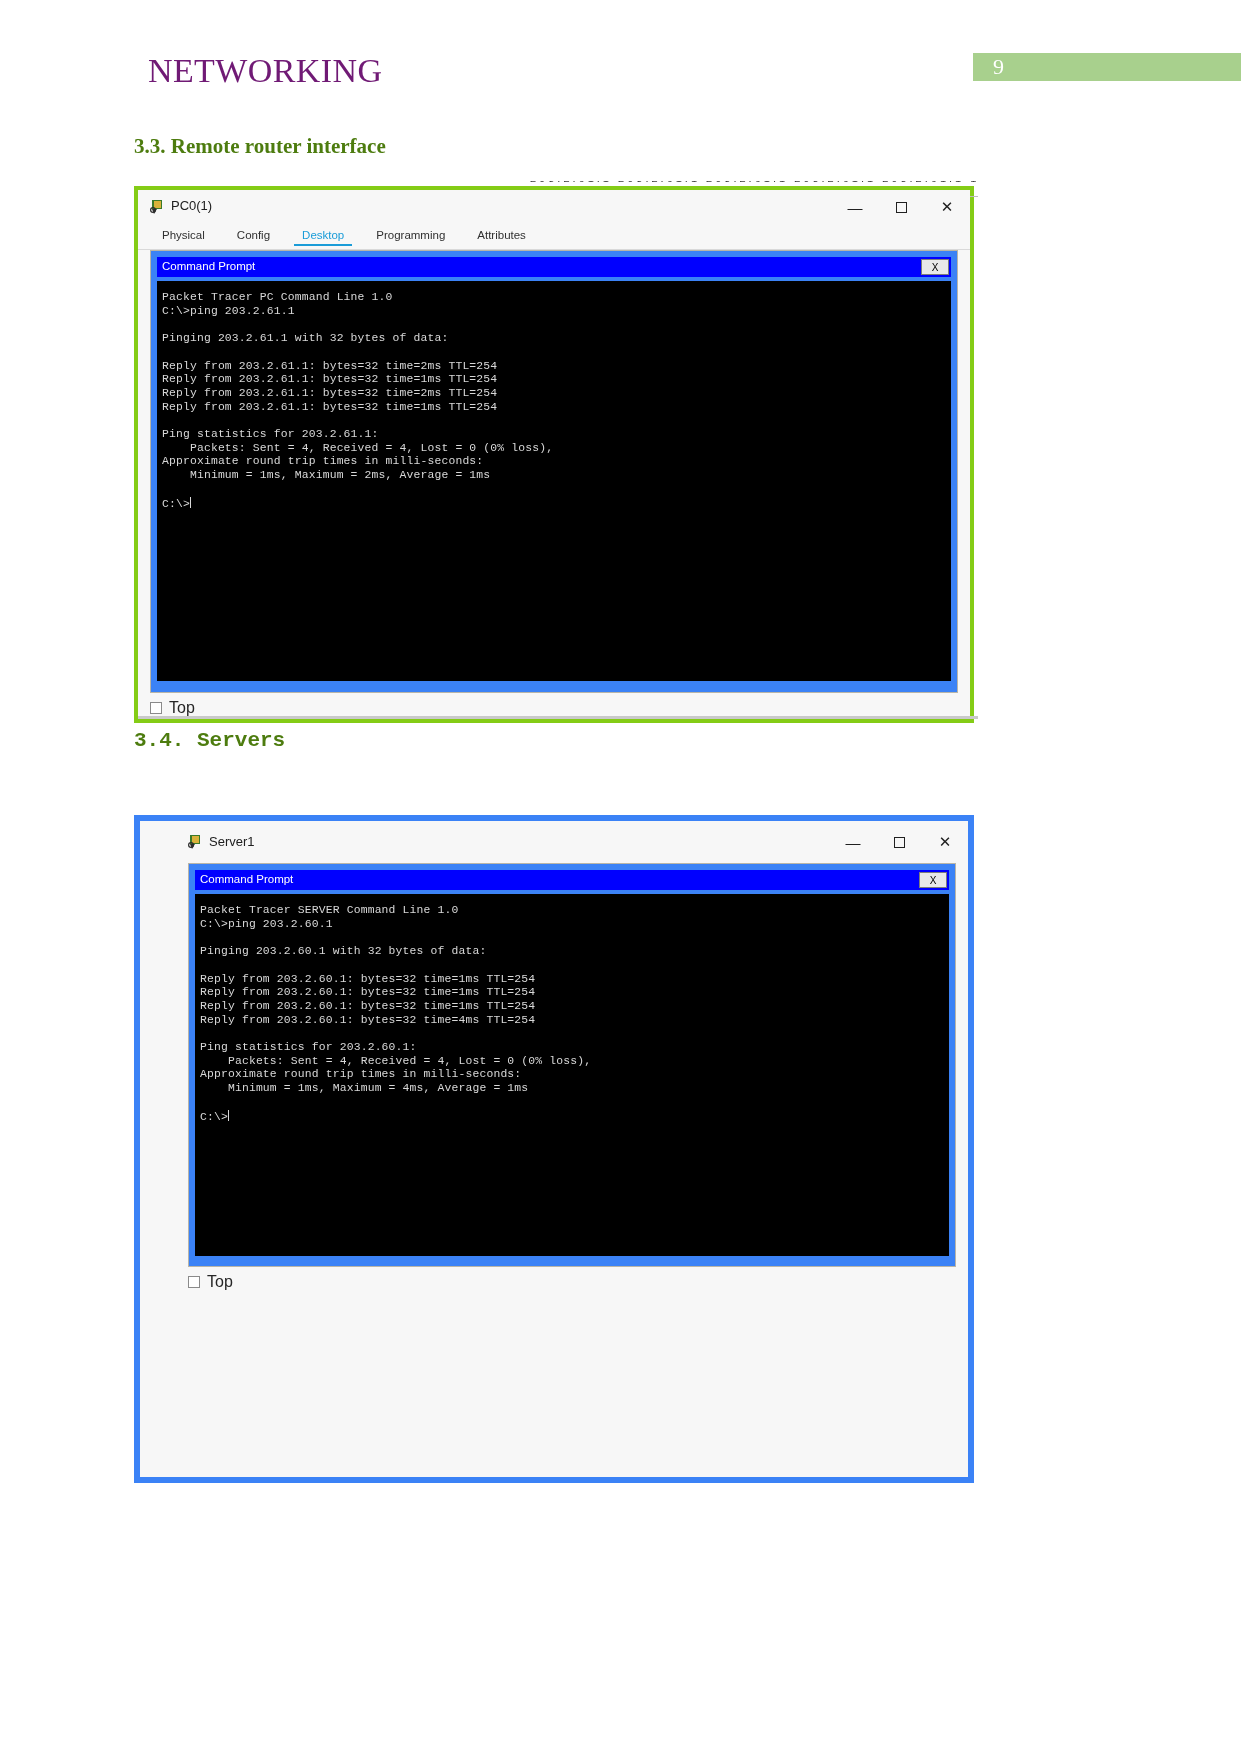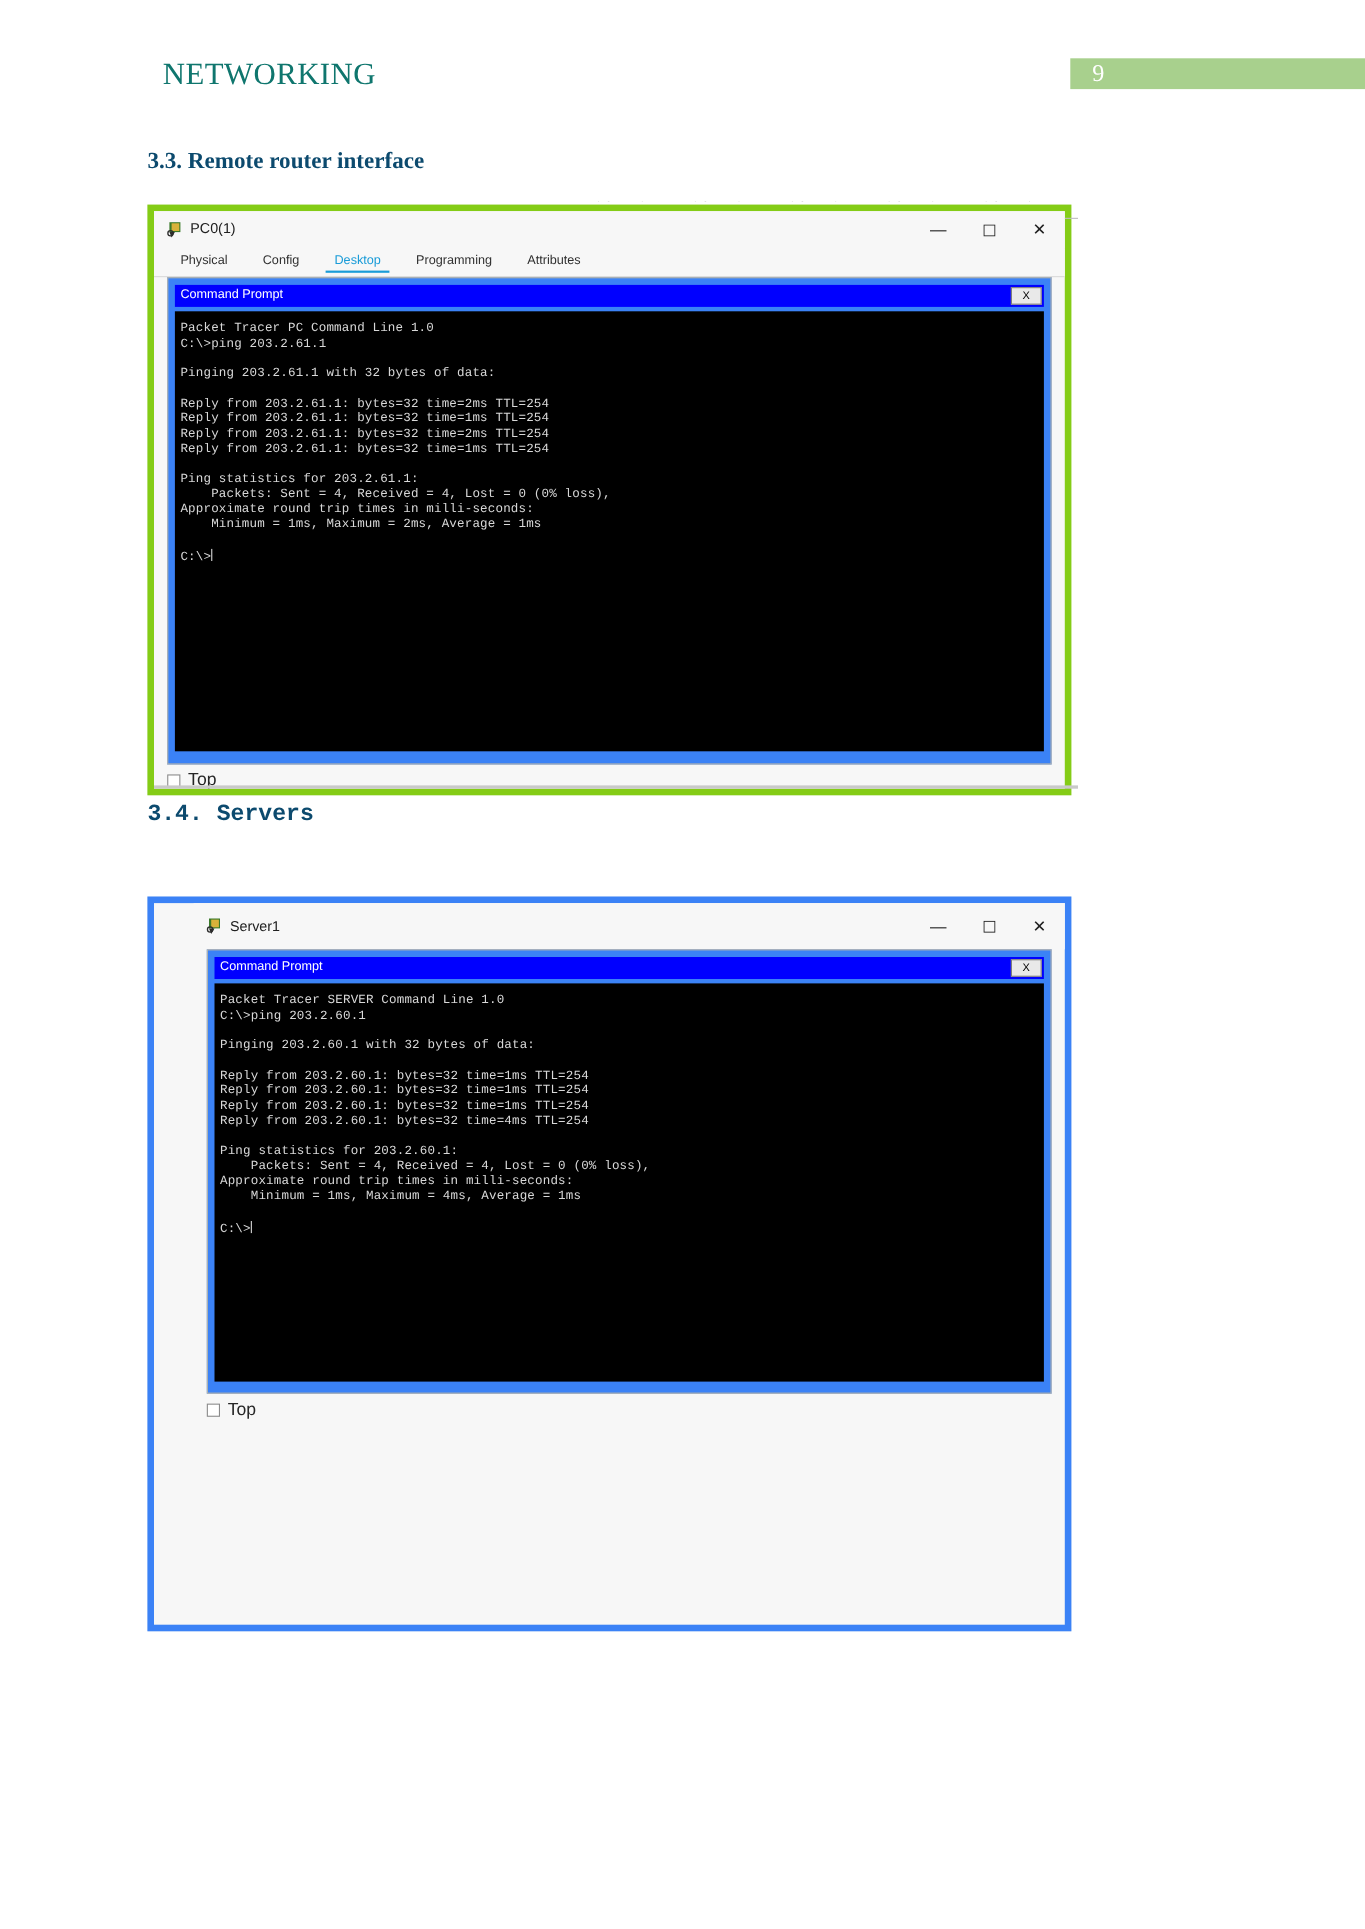--- a/index.html
+++ b/index.html
@@ -20,23 +20,23 @@
     position: absolute;
     top: 0; left: 0;
     width: 1241px;
     height: 100px;
   }
   .doc-title {
     position: absolute;
     left: 148px;
     top: 52px;
     font-family: "Liberation Serif", serif;
-    font-size: 28px;
+    font-size: 34px;
     letter-spacing: 0.4px;
-    color: #0f766e;
+    color: #701a75;
     white-space: nowrap;
   }
   .page-badge {
     position: absolute;
     left: 973px;
     top: 53px;
     width: 268px;
     height: 28px;
     background: #a8d08d;
   }
@@ -49,38 +49,38 @@
     color: #ffffff;
   }
 
   
   .section-heading {
     position: absolute;
     left: 134px;
     font-family: "Liberation Serif", serif;
     font-weight: bold;
     font-size: 21px;
-    color: #0c4a6e;
+    color: #4d7c0f;
     white-space: nowrap;
   }
   #heading-33 { top: 134px; }
   #heading-34 { top: 729px; font-family: Liberation Mono, monospace; }
 
   
   .pt-window {
     position: absolute;
     background: #f0f0f0;
     box-sizing: border-box;
   }
   .pt-window.win1 {
     left: 134px;
     top: 186px;
     width: 840px;
     height: 537px;
-    border: 6px solid #84cc16;
+    border: 4px solid #84cc16;
     background: #f7f7f7;
   }
   .pt-window.win2 {
     left: 134px;
     top: 815px;
     width: 840px;
     height: 668px;
     border: 6px solid #3b82f6;
     background: #f7f7f7;
     padding-left: 36px;

